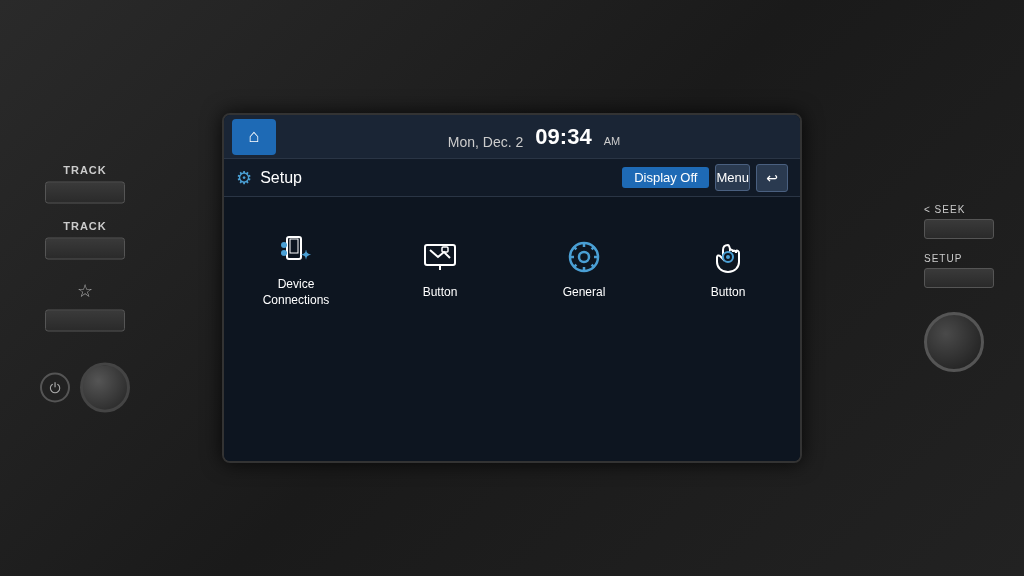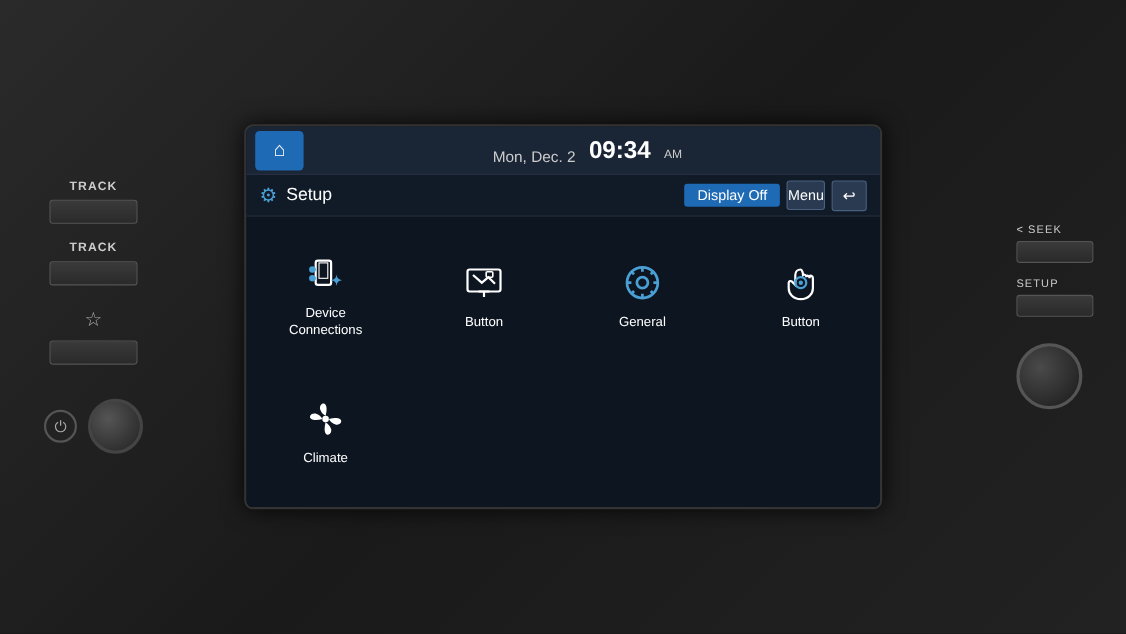--- a/index.html
+++ b/index.html
@@ -398,31 +398,20 @@
 
           <path d="M20 8 C17 8 15 10 15 13 L15 22 L12 19 C11 18 9 18.5 9 20 L9 25 C9 30 13 35 20 35 C27 35 31 30 31 25 L31 16 C31 14 29 13 28 14 L28 16 C28 14 26 13 25 14 L25 15 C25 13 23 12 22 13 L22 13 L22 13 C22 11 21 8 20 8 Z" fill="none" stroke="white" stroke-width="2"></path>
 
           <circle cx="20" cy="20" r="5" fill="none" stroke="#4a9fd4" stroke-width="2"></circle>
           <circle cx="20" cy="20" r="2" fill="#4a9fd4"></circle>
         </svg>
         <span class="grid-label">Button</span>
       </div>
 
 
-      <div class="grid-item">
-        <svg class="icon-svg" viewBox="0 0 40 40" fill="none">
-
-          <circle cx="20" cy="20" r="3" fill="white"></circle>
-          <path d="M20 17 C20 17 22 10 20 7 C18 4 14 7 15 11 C16 14 18 16 20 17 Z" fill="white"></path>
-          <path d="M23 20 C23 20 30 18 33 20 C36 22 33 26 29 25 C26 24 24 22 23 20 Z" fill="white"></path>
-          <path d="M20 23 C20 23 18 30 20 33 C22 36 26 33 25 29 C24 26 22 24 20 23 Z" fill="white"></path>
-          <path d="M17 20 C17 20 10 22 7 20 C4 18 7 14 11 15 C14 16 16 18 17 20 Z" fill="white"></path>
-        </svg>
-        <span class="grid-label">Climate</span>
-      </div>
 
       <div class="grid-item empty"></div>
 
     </div>
   </div>
 
   <div class="right-controls">
     <div class="right-btn-group">
       <span class="right-label">&lt; SEEK</span>
       <div class="right-btn"></div>

